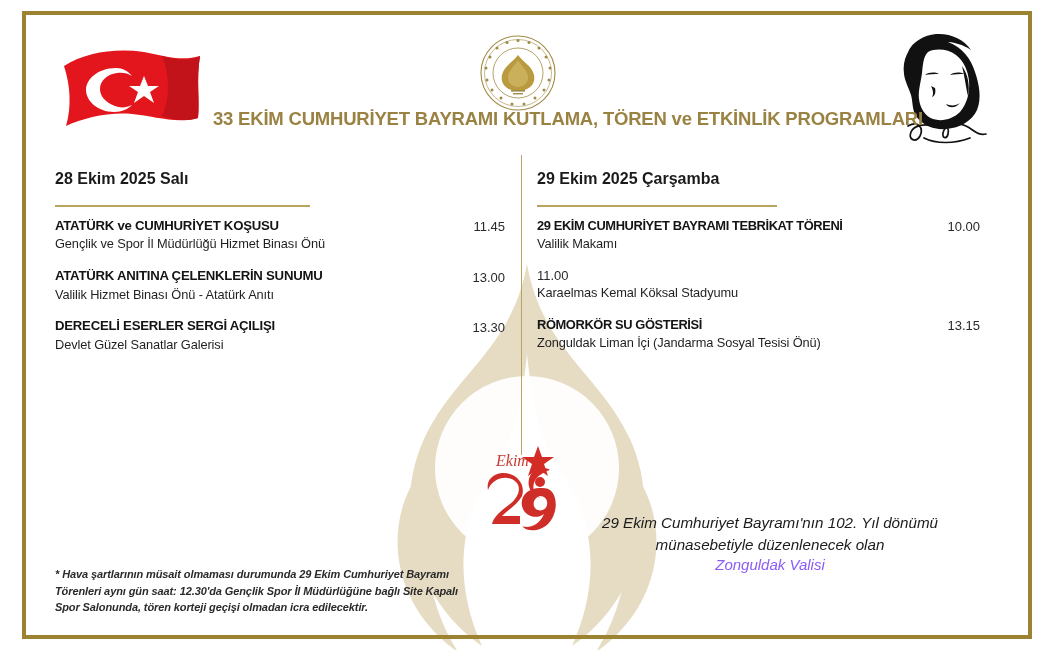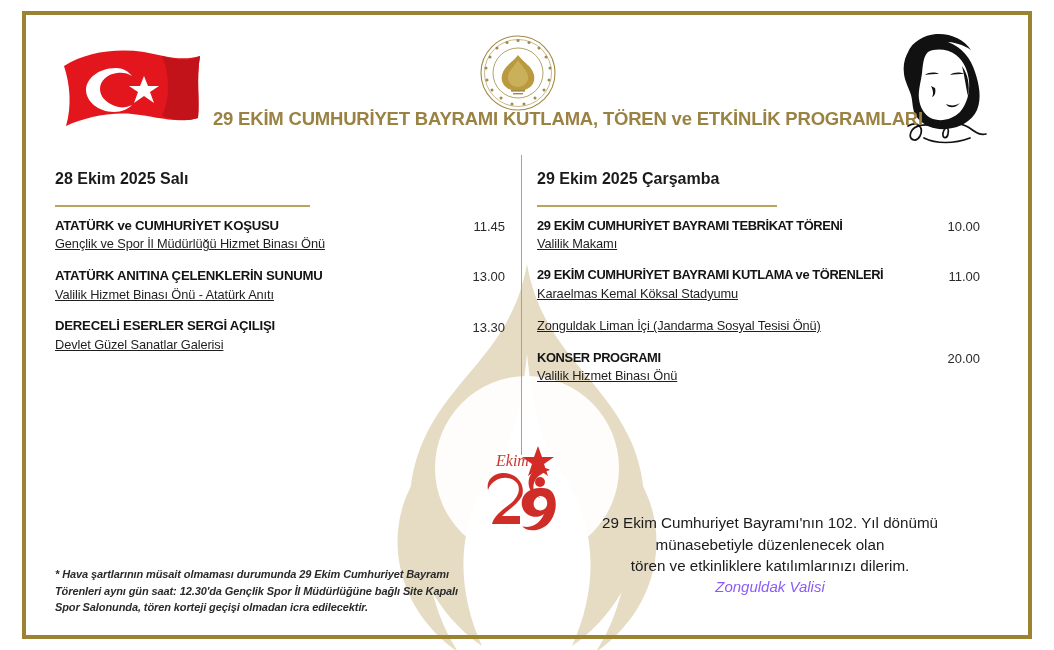--- a/index.html
+++ b/index.html
@@ -112,21 +112,21 @@
   }
   .col-left  .day-rule { width: 255px; }
   .col-right .day-rule { width: 240px; }
 
   .event {
     position: relative;
     margin-bottom: 15px;
   }
   .event-main {
     display: flex;
-    align-items: center;
+    align-items: flex-end;
     justify-content: space-between;
     gap: 6px;
   }
   .event-title {
     font-size: 13.2px;
     font-weight: bold;
     color: #141414;
     line-height: 1.28;
     letter-spacing: -0.25px;
     white-space: nowrap;
@@ -140,21 +140,20 @@
     flex: 0 0 auto;
     padding-top: 1px;
   }
   .event-venue {
     font-size: 12.8px;
     color: #1f1f1f;
     line-height: 1.36;
     margin-top: 1px;
     letter-spacing: -0.1px;
     white-space: nowrap;
-    text-decoration: underline;
   }
   
   .footnote {
     position: absolute;
     left: 55px;
     top: 566px;
     width: 420px;
     font-size: 11px;
     font-style: italic;
     font-weight: bold;
@@ -167,20 +166,21 @@
   .closing {
     position: absolute;
     left: 560px;
     top: 512px;
     width: 420px;
     text-align: center;
     z-index: 3;
   }
   .closing-line {
     font-size: 15.2px;
+    font-style: italic;
     color: #1b1b1b;
     line-height: 1.42;
     white-space: nowrap;
   }
   .sig-name {
     font-size: 15.2px;
     font-style: italic;
     color: #1b1b1b;
     margin-top: 11px;
     line-height: 1.36;
@@ -268,21 +268,21 @@
         <path d="M68 78 C72 80 78 80 82 77 C78 82 71 83 68 78 Z"></path>
         <path d="M84 40 C90 48 92 60 90 70 C88 62 87 52 84 40 Z"></path>
       </g>
       <g fill="none" stroke="#111111" stroke-width="1.7" stroke-linecap="round">
         <path d="M30 100 C40 94 46 102 42 110 C38 117 30 114 33 106 C36 99 48 97 56 101"></path>
         <path d="M56 101 C64 95 72 100 70 108 C69 113 64 113 65 107 C66 100 78 95 88 100 C96 104 100 110 108 108"></path>
         <path d="M46 112 C58 118 76 118 92 112"></path>
       </g>
     </svg>
 
-    <div class="main-title">29 EKİM CUMHURİYET BAYRAMI KUTLAMA, TÖREN ve ETKİNLİK PROGRAMLARI</div>
+    <div class="main-title">33 EKİM CUMHURİYET BAYRAMI KUTLAMA, TÖREN ve ETKİNLİK PROGRAMLARI</div>
   </div>
 
   <div class="divider"></div>
 
   <div class="col col-left">
     <div class="day-heading">28 Ekim 2025 Salı</div>
     <div class="day-rule"></div>
     <div>
 
       <div class="event">
@@ -320,38 +320,34 @@
       <div class="event">
         <div class="event-main">
           <div class="event-title">29 EKİM CUMHURİYET BAYRAMI TEBRİKAT TÖRENİ</div>
           <div class="event-time">10.00</div>
         </div>
         <div class="event-venue">Valilik Makamı</div>
       </div>
 
       <div class="event">
         <div class="event-main">
-          <div class="event-title">29 EKİM CUMHURİYET BAYRAMI KUTLAMA ve TÖRENLERİ</div>
           <div class="event-time">11.00</div>
         </div>
         <div class="event-venue">Karaelmas Kemal Köksal Stadyumu</div>
       </div>
 
       <div class="event">
+        <div class="event-main">
+          <div class="event-title">RÖMORKÖR SU GÖSTERİSİ</div>
+          <div class="event-time">13.15</div>
+        </div>
         <div class="event-venue">Zonguldak Liman İçi (Jandarma Sosyal Tesisi Önü)</div>
       </div>
 
 
-      <div class="event">
-        <div class="event-main">
-          <div class="event-title">KONSER PROGRAMI</div>
-          <div class="event-time">20.00</div>
-        </div>
-        <div class="event-venue">Valilik Hizmet Binası Önü</div>
-      </div>
 
     </div>
   </div>
 
   <svg class="ekim-logo" viewBox="0 0 96 92" aria-hidden="true">
     <text x="18" y="26" font-family="'Liberation Serif', serif" font-style="italic" font-size="16" fill="#c8392f">Ekim</text>
     <path d="M60 6 L64 17 L76 17 L66 24 L70 36 L60 29 L50 36 L54 24 L44 17 L56 17 Z" fill="#d32b26"></path>
     <path d="M72 30 C66 26 56 28 52 36 C48 45 53 56 63 58 C57 56 54 49 56 43 C58 36 66 32 72 30 Z" fill="#d32b26"></path>
     <circle cx="62" cy="42" r="5" fill="#d32b26"></circle>
     <g fill="#cf2e28">
@@ -362,17 +358,16 @@
 
   <div class="footnote">
     <div>* Hava şartlarının müsait olmaması durumunda 29 Ekim Cumhuriyet Bayramı</div>
     <div>Törenleri aynı gün saat: 12.30'da Gençlik Spor İl Müdürlüğüne bağlı Site Kapalı</div>
     <div>Spor Salonunda, tören korteji geçişi olmadan icra edilecektir.</div>
   </div>
 
   <div class="closing">
     <div class="closing-line">29 Ekim Cumhuriyet Bayramı'nın 102. Yıl dönümü</div>
     <div class="closing-line">münasebetiyle düzenlenecek  olan</div>
-    <div class="closing-line">tören ve etkinliklere katılımlarınızı dilerim.</div>
     <div class="sig-role">Zonguldak Valisi</div>
   </div>
 
 </div>
 
 </body></html>

